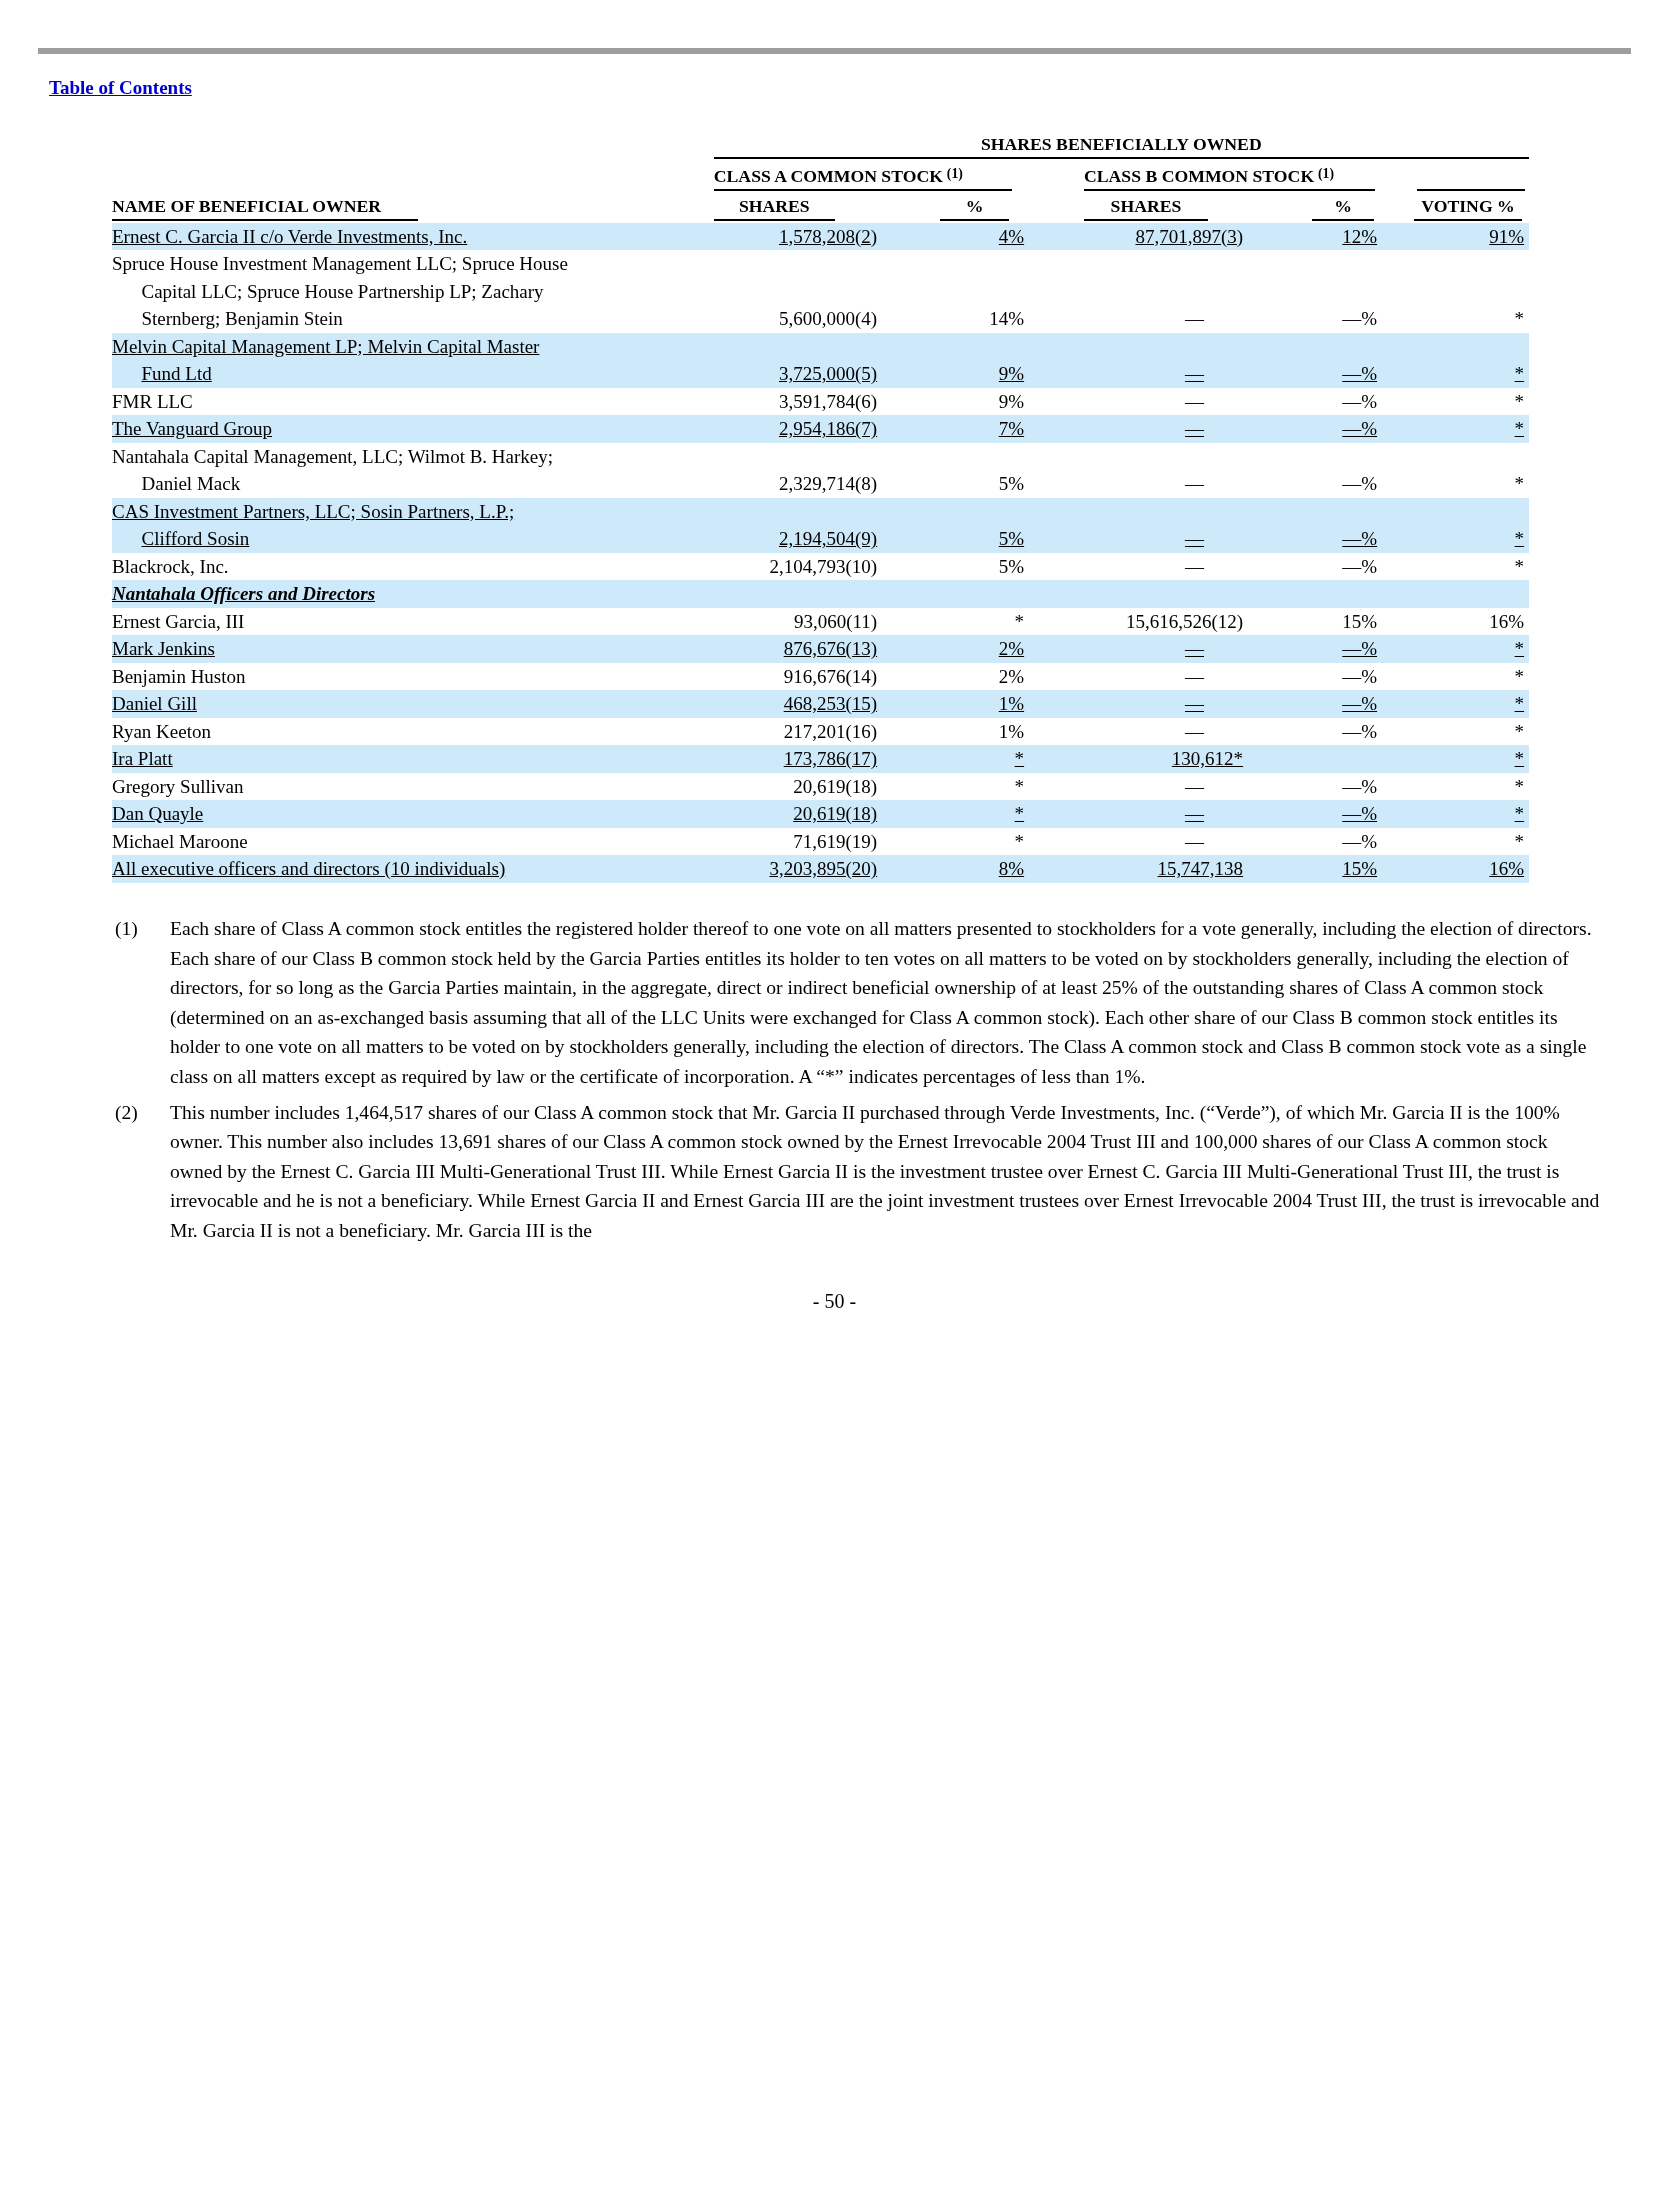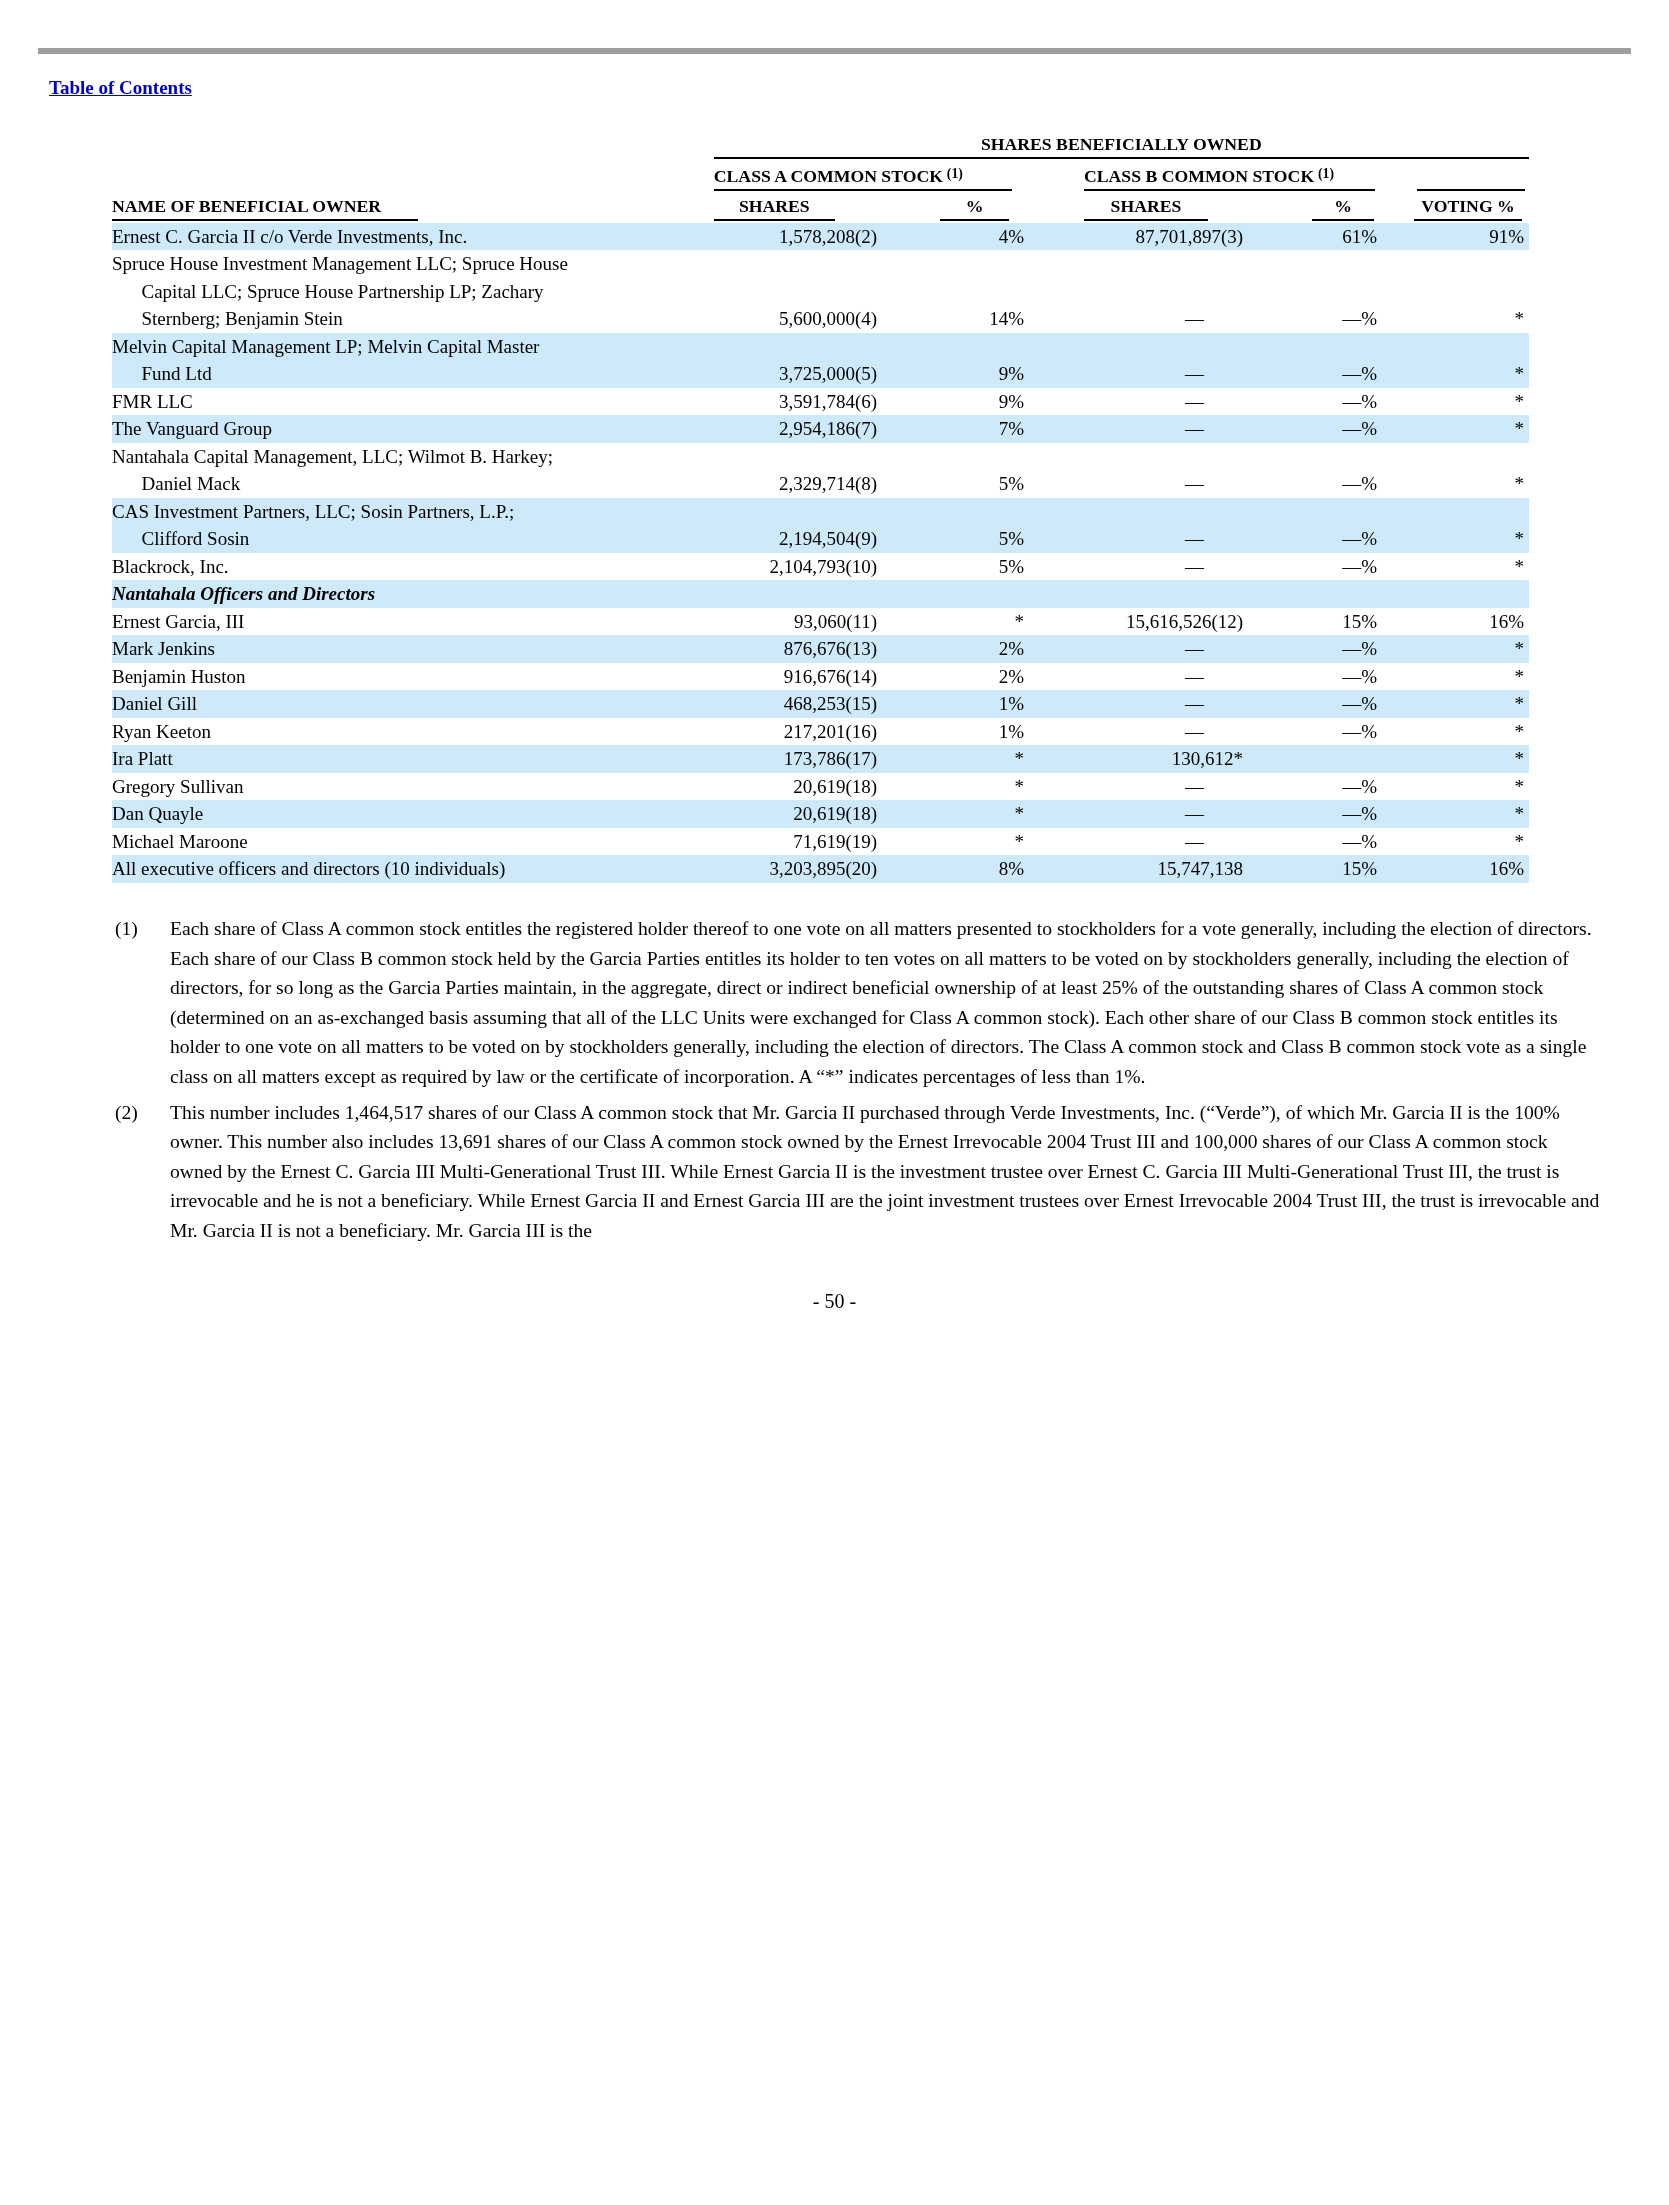--- a/index.html
+++ b/index.html
@@ -34,21 +34,21 @@
   .seg-nh{width:306px;}
   .seg-sh{width:121px;margin-left:9.8px;text-align:center;}
   .seg-p{width:69px;margin-left:59px;text-align:center;}
   .seg-shb{width:124px;margin-left:56px;text-align:center;}
   .seg-pb{width:62px;margin-left:65px;text-align:center;}
   .seg-v{width:108px;margin-left:33px;text-align:center;}
   .sup{font-size:13.7px;vertical-align:3.9px;margin-left:3.9px;}
 
   .rows{margin-top:2px;}
   .t-row{display:flex;align-items:flex-end;line-height:27.5px;}
-  .t-row.hl{background:var(--hl,#cde9fa);}
+  .t-row.hl{background:var(--hl,#cde9fa);text-decoration:underline;}
   .nl{padding-left:0;}
   .nl.cont{padding-left:29.5px;}
   .v{text-align:right;padding-right:3.9px;}
   .c-bsh.dash{padding-right:43px;}
   .sec .nl{font-weight:bold;font-style:italic;}
 
   
   .footnotes{position:absolute;left:115px;top:914px;width:1487px;font-size:19.6px;line-height:29.5px;}
   .fn{display:flex;margin-bottom:6.5px;}
   .fn-marker{width:55px;flex:none;}
@@ -115,21 +115,21 @@
     </div>
 
     <div class="rows">
         <div class="t-row hl">
           <div class="cell c-name">
             <div class="nl">Ernest C. Garcia II c/o Verde Investments, Inc.</div>
           </div>
           <div class="cell v c-ash">1,578,208(2)</div>
           <div class="cell v c-apct">4%</div>
           <div class="cell v c-bsh">87,701,897(3)</div>
-          <div class="cell v c-bpct">61%</div>
+          <div class="cell v c-bpct">12%</div>
           <div class="cell v c-vot">91%</div>
         </div>
         <div class="t-row">
           <div class="cell c-name">
             <div class="nl">Spruce House Investment Management LLC; Spruce House</div>
             <div class="nl cont">Capital LLC; Spruce House Partnership LP; Zachary</div>
             <div class="nl cont">Sternberg; Benjamin Stein</div>
           </div>
           <div class="cell v c-ash">5,600,000(4)</div>
           <div class="cell v c-apct">14%</div>

